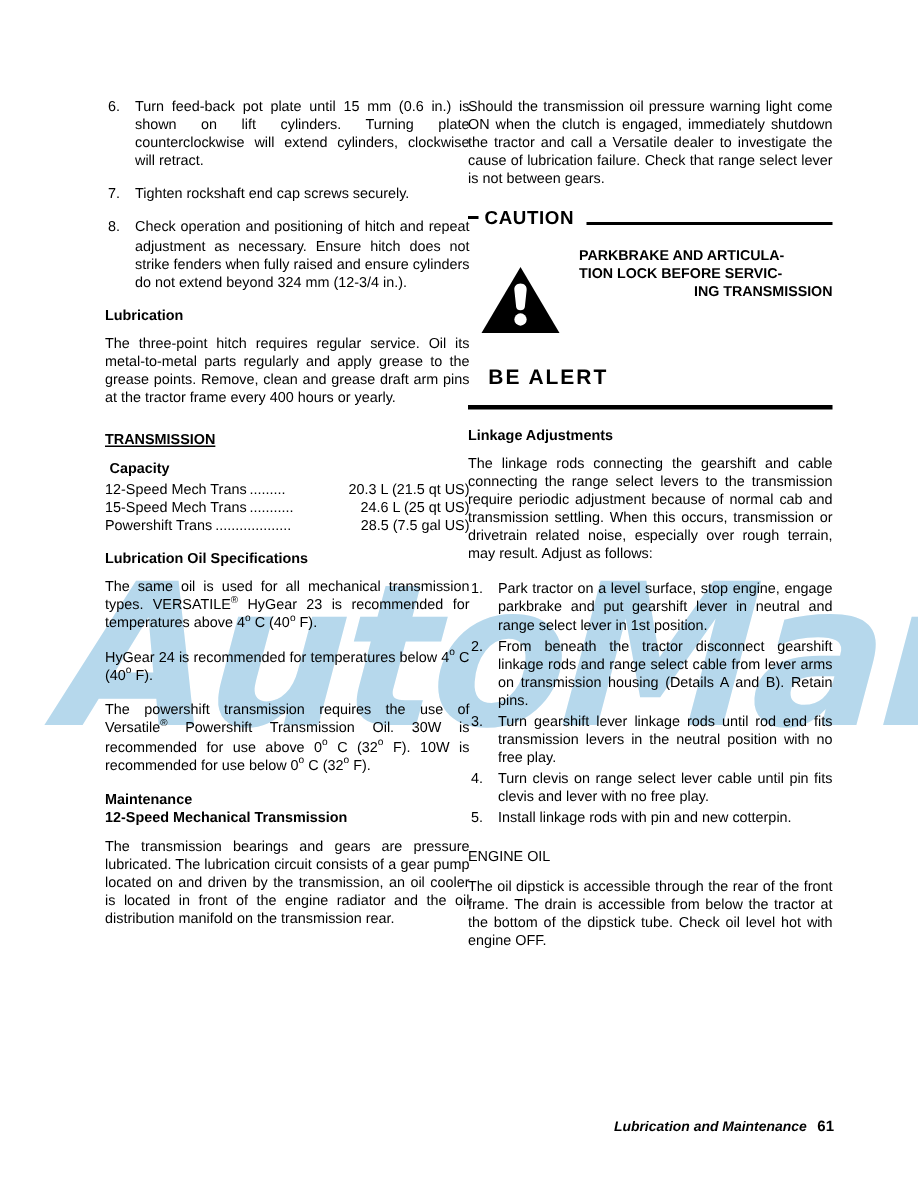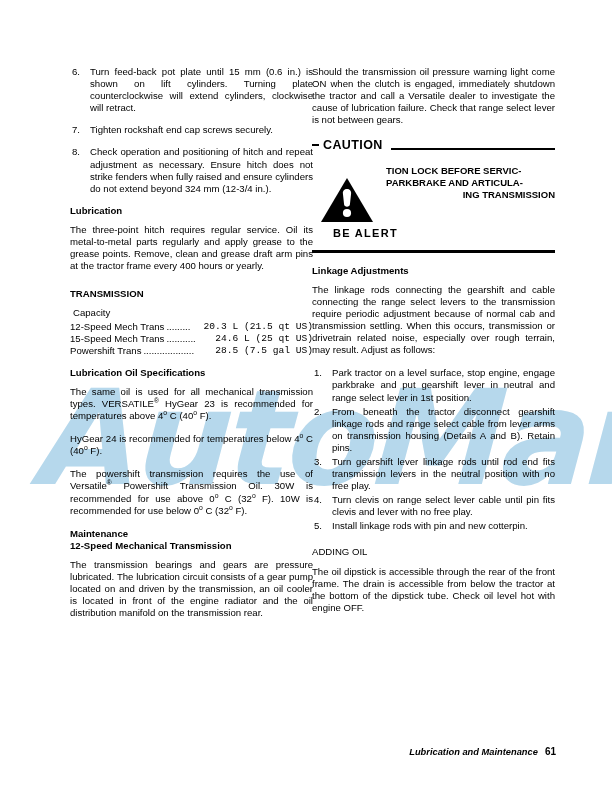--- a/index.html
+++ b/index.html
@@ -77,20 +77,21 @@
     font-size: 9.6px;
     font-weight: 700;
     line-height: 12.1px;
     margin: 0 0 7px 0;
   }
   .h-caps {
     font-size: 9.6px;
     font-weight: 700;
     line-height: 12.1px;
     margin: 0 0 7px 0;
+    text-decoration: underline;
   }
   .h-plain {
     font-size: 9.6px;
     font-weight: 400;
     line-height: 12.1px;
     margin: 0 0 8px 0;
   }
   .spacer-lg { height: 10px; }
   .spacer-sm { height: 5px; }
 
@@ -114,38 +115,38 @@
     flex: 1 1 auto;
     text-align: justify;
     text-justify: inter-word;
   }
   .numlist-tight .numitem { margin-bottom: 2px; }
 
   
   .spec-block { margin: 0 0 10px 0; }
   .spec-title {
     font-size: 9.6px;
-    font-weight: 400;
+    font-weight: 700;
     line-height: 12.1px;
     margin: 0 0 1px 3px;
   }
   .spec-row {
     font-size: 9.6px;
     line-height: 12.1px;
     display: flex;
     white-space: pre;
   }
   .spec-row .spec-label { flex: 0 0 auto; }
   .spec-row .spec-dots {
     flex: 1 1 auto;
     overflow: hidden;
     white-space: nowrap;
     padding: 0 2px;
   }
-  .spec-row .spec-val { flex: 0 0 auto; text-align: left; font-family: Liberation Mono, monospace; }
+  .spec-row .spec-val { flex: 0 0 auto; text-align: left; }
 
   
   .caution {
     position: relative;
     margin: 12px 0 12px 0;
   }
   .caution-head {
     display: flex;
     align-items: flex-end;
     height: 14px;
@@ -185,24 +186,24 @@
     align-items: center;
     padding-top: 12px;
   }
   .alert-tri {
     position: relative;
     width: 54px;
     height: 46px;
   }
   .alert-tri svg { display: block; }
   .alert-label {
-    font-size: 11px;
+    font-size: 14px;
     font-weight: 700;
     letter-spacing: 1.3px;
-    margin-top: 4px;
+    margin-top: 20px;
     white-space: nowrap;
     padding-left: 37px;
   }
   .caution-text {
     flex: 1 1 auto;
     font-size: 9.5px;
     font-weight: 700;
     line-height: 11.6px;
     text-align: justify;
     text-justify: inter-word;
@@ -335,22 +336,22 @@
               <svg width="54" height="46" viewBox="0 0 54 46" xmlns="http://www.w3.org/2000/svg">
                 <path d="M27 1 L53 45 L1 45 Z" fill="#000000"></path>
                 <path d="M27 12 C29.6 12 31.4 13.9 31.1 16.4 L29.9 27.6 C29.8 28.9 28.5 29.8 27 29.8 C25.5 29.8 24.2 28.9 24.1 27.6 L22.9 16.4 C22.6 13.9 24.4 12 27 12 Z" fill="#ffffff"></path>
                 <circle cx="27" cy="36" r="4.1" fill="#ffffff"></circle>
               </svg>
             </div>
             <div class="alert-label">BE  ALERT</div>
           </div>
 
           <div class="caution-text">
+            <div>PARKBRAKE AND ARTICULA-</div>
             <div>TION LOCK BEFORE SERVIC-</div>
-            <div>PARKBRAKE AND ARTICULA-</div>
             <div class="last-line">ING TRANSMISSION</div>
           </div>
         </div>
 
         <div class="caution-foot-rule"></div>
       </div>
 
       <div class="h-bold">Linkage Adjustments</div>
       <p class="para">The linkage rods connecting the gearshift and cable connecting the range select levers to the transmission require periodic adjustment because of normal cab and transmission settling.  When this occurs, transmission or drivetrain related noise, especially over rough terrain, may result.  Adjust as follows:</p>
 
@@ -372,21 +373,21 @@
           <span class="txt">Turn clevis on range select lever cable until pin fits clevis and lever with no free play.</span>
         </div>
         <div class="numitem">
           <span class="num">5.</span>
           <span class="txt">Install linkage rods with pin and new cotterpin.</span>
         </div>
       </div>
 
       <div style="height:11px"></div>
 
-      <div class="h-plain">ADDING OIL</div>
+      <div class="h-plain">ENGINE OIL</div>
       <p class="para">The oil dipstick is accessible through the rear of the front frame.  The drain is accessible from below the tractor at the bottom of the dipstick tube.  Check oil level hot with engine OFF.</p>
     </div>
 
   </div>
 
   <div class="footer">
     <span class="f-title">Lubrication and Maintenance</span><span class="f-page">61</span>
   </div>
 
 </div>

